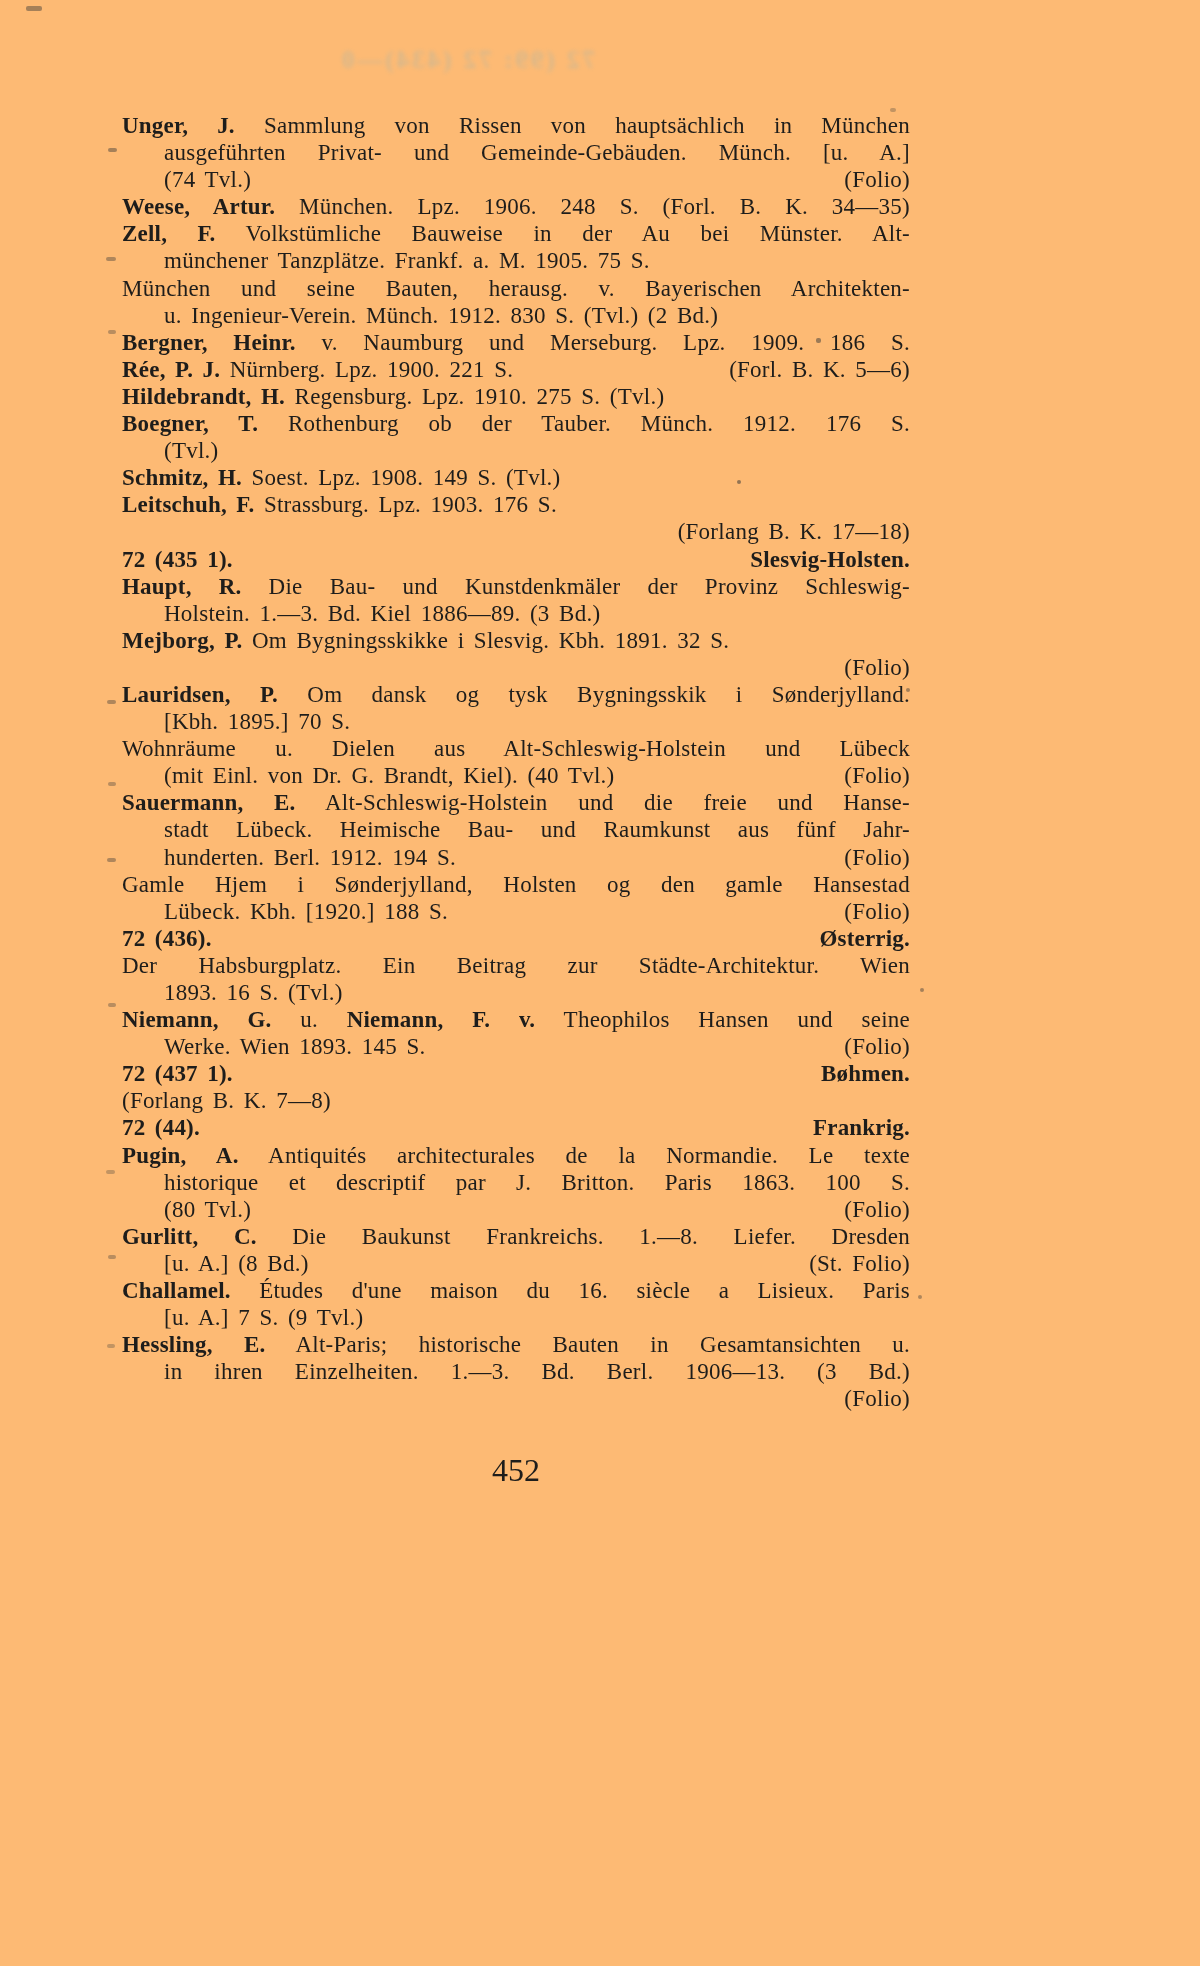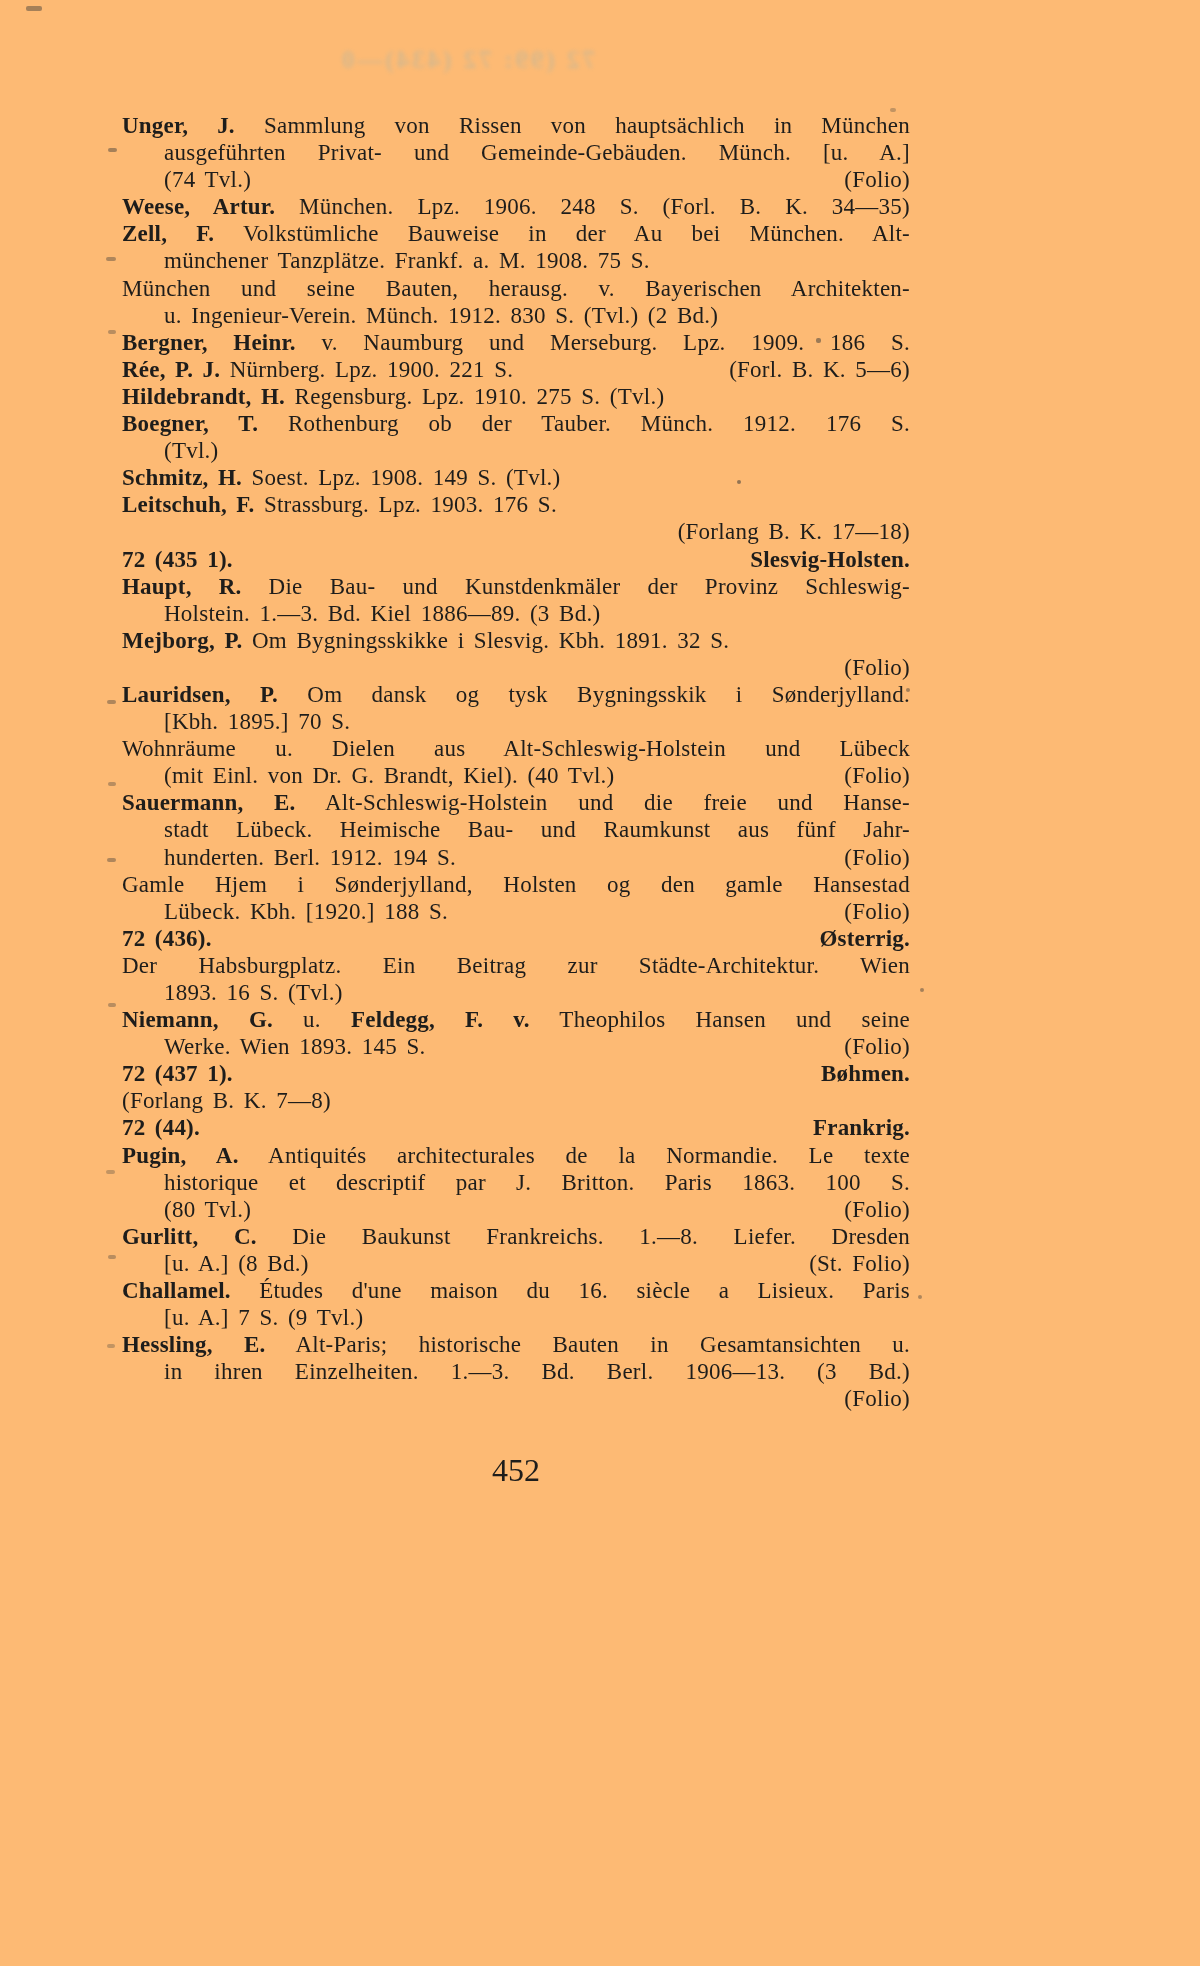--- a/index.html
+++ b/index.html
@@ -60,22 +60,22 @@
 <div class="page">
   <div class="ghost">72 (99: 72 (434)—0</div>
   <div class="text-block">
       <div class="line jst"><span class="b">Unger, J.</span><span> Sammlung von Rissen von hauptsächlich in München</span></div>
       <div class="line ind jst"><span>ausgeführten Privat- und Gemeinde-Gebäuden. Münch. [u. A.]</span></div>
       <div class="line ind split">
         <span class="left"><span>(74 Tvl.)</span></span>
         <span class="right"><span>(Folio)</span></span>
       </div>
       <div class="line jst"><span class="b">Weese, Artur.</span><span> München. Lpz. 1906. 248 S. (Forl. B. K. 34—35)</span></div>
-      <div class="line jst"><span class="b">Zell, F.</span><span> Volkstümliche Bauweise in der Au bei München. Alt-</span></div>
-      <div class="line ind"><span>münchener Tanzplätze. Frankf. a. M. 1908. 75 S.</span></div>
+      <div class="line jst"><span class="b">Zell, F.</span><span> Volkstümliche Bauweise in der Au bei Münster. Alt-</span></div>
+      <div class="line ind"><span>münchener Tanzplätze. Frankf. a. M. 1905. 75 S.</span></div>
       <div class="line jst"><span>München und seine Bauten, herausg. v. Bayerischen Architekten-</span></div>
       <div class="line ind"><span>u. Ingenieur-Verein. Münch. 1912. 830 S. (Tvl.) (2 Bd.)</span></div>
       <div class="line jst"><span class="b">Bergner, Heinr.</span><span> v. Naumburg und Merseburg. Lpz. 1909. 186 S.</span></div>
       <div class="line split">
         <span class="left"><span class="b">Rée, P. J.</span><span> Nürnberg. Lpz. 1900. 221 S.</span></span>
         <span class="right"><span>(Forl. B. K. 5—6)</span></span>
       </div>
       <div class="line"><span class="b">Hildebrandt, H.</span><span> Regensburg. Lpz. 1910. 275 S. (Tvl.)</span></div>
       <div class="line jst"><span class="b">Boegner, T.</span><span> Rothenburg ob der Tauber. Münch. 1912. 176 S.</span></div>
       <div class="line ind"><span>(Tvl.)</span></div>
@@ -113,21 +113,21 @@
       <div class="line ind split">
         <span class="left"><span>Lübeck. Kbh. [1920.] 188 S.</span></span>
         <span class="right"><span>(Folio)</span></span>
       </div>
       <div class="line split">
         <span class="left"><span class="b">72 (436).</span></span>
         <span class="right"><span class="b">Østerrig.</span></span>
       </div>
       <div class="line jst"><span>Der Habsburgplatz. Ein Beitrag zur Städte-Architektur. Wien</span></div>
       <div class="line ind"><span>1893. 16 S. (Tvl.)</span></div>
-      <div class="line jst"><span class="b">Niemann, G.</span><span> u. </span><span class="b">Feldegg, F. v.</span><span> Theophilos Hansen und seine</span></div>
+      <div class="line jst"><span class="b">Niemann, G.</span><span> u. </span><span class="b">Niemann, F. v.</span><span> Theophilos Hansen und seine</span></div>
       <div class="line ind split">
         <span class="left"><span>Werke. Wien 1893. 145 S.</span></span>
         <span class="right"><span>(Folio)</span></span>
       </div>
       <div class="line split">
         <span class="left"><span class="b">72 (437 1).</span></span>
         <span class="right"><span class="b">Bøhmen.</span></span>
       </div>
       <div class="line split">
         <span class="right"><span>(Forlang B. K. 7—8)</span></span>

